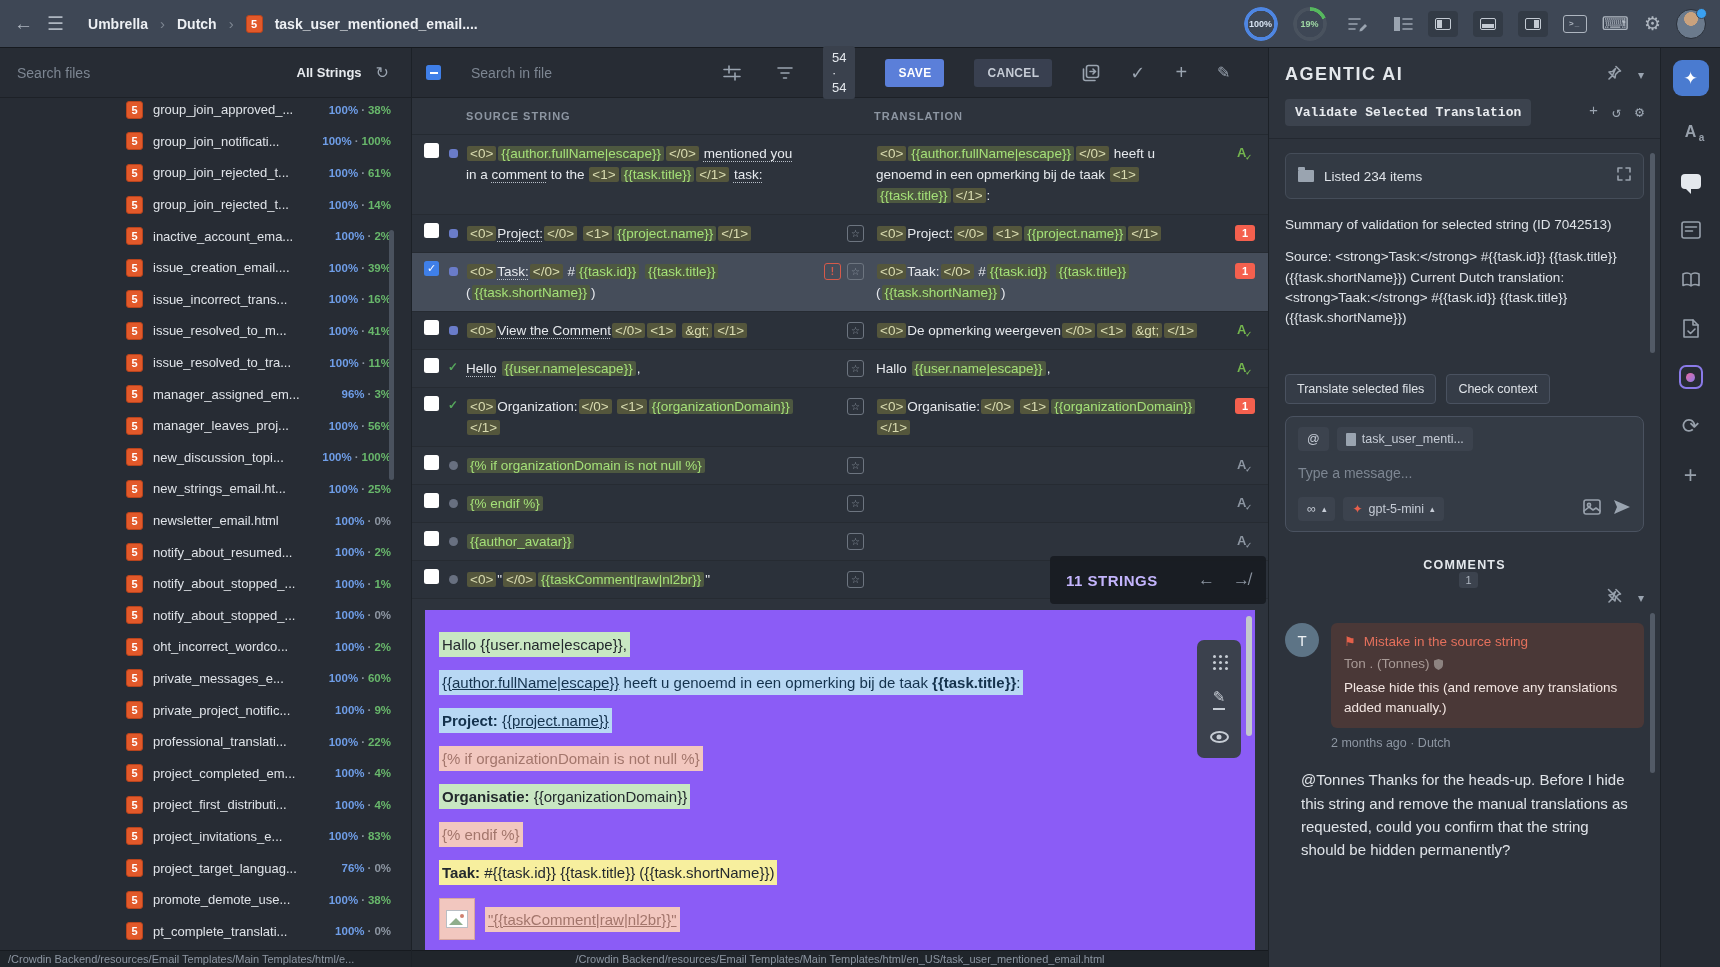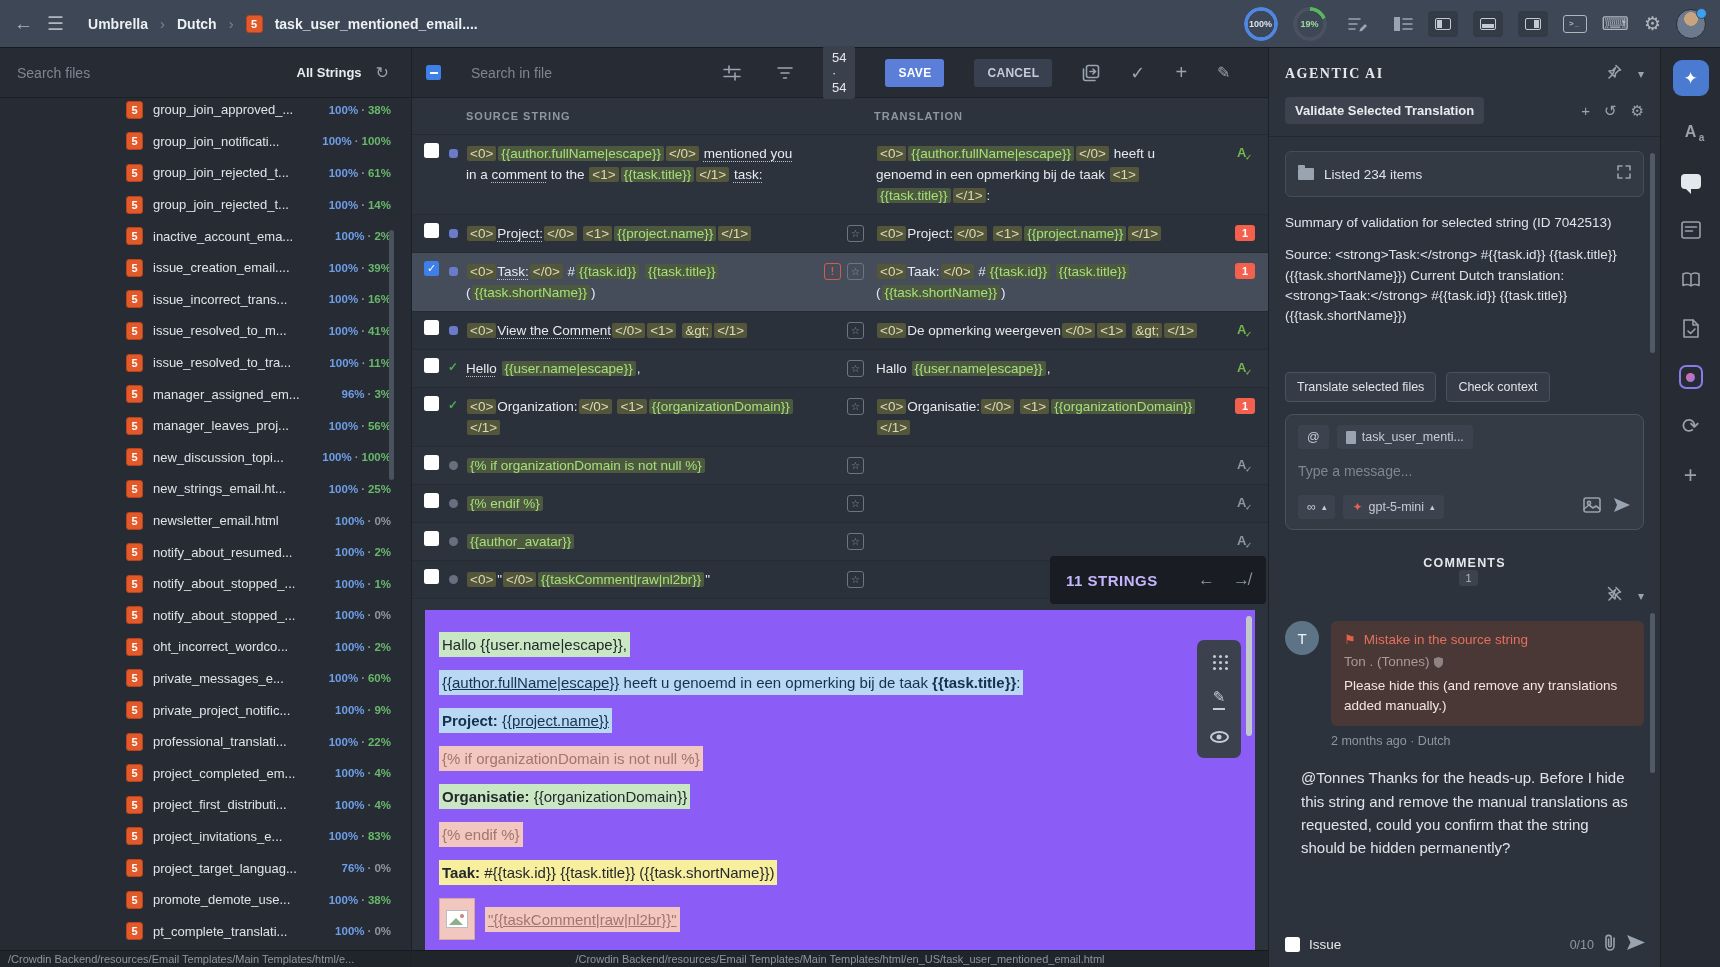--- a/index.html
+++ b/index.html
@@ -124,23 +124,23 @@
   .pvt.pencil { color:#c6ccd4; font-size:15px; }
   .pvt.pencil u { border-bottom:2px solid #c6ccd4; padding-bottom:2px; text-decoration:none; }
   .eye { width:19px; height:12px; border:2px solid #c6ccd4; border-radius:50%; position:relative; }
   .eye::after { content:''; position:absolute; left:50%; top:50%; transform:translate(-50%,-50%); width:5px; height:5px; border-radius:50%; background:#c6ccd4; }
   .pv-thumb { position:absolute; right:3px; top:6px; width:6px; height:120px; background:#c3c8cd; border-radius:3px; }
   .ed-path { text-align:center; }
 
   
   .agentic { position:absolute; left:1268px; top:48px; width:392px; bottom:0; background:#2d333c; border-left:1px solid #1c2127; }
   .ag-head { display:flex; align-items:center; padding:16px 16px 10px; }
-  .ag-title { font-size:14px; font-weight:bold; letter-spacing:1.5px; color:#e4e8ec;font-family:Liberation Serif, serif; }
+  .ag-title { font-size:18px; font-weight:bold; letter-spacing:1.5px; color:#e4e8ec; }
   .ag-hic { margin-left:auto; display:flex; gap:16px; align-items:center; color:#9aa4b0; }
-  .ag-tabs { display:flex; align-items:center; padding:4px 16px 12px; border-bottom:1px solid #232830; }
+  .ag-tabs { display:flex; align-items:center; padding:4px 16px 12px; border-bottom:1px solid #232830;font-family:Liberation Mono, monospace; }
   .ag-tab { background:#3c434e; border-radius:4px; padding:6px 10px; font-size:13px; font-weight:bold; color:#e8ebef; cursor:pointer; }
   .ag-tabic { margin-left:auto; display:flex; gap:14px; color:#9aa4b0; font-size:15px; }
   .ag-tabic span { cursor:pointer; }
   .ag-card { margin:14px 16px 6px; background:#333a44; border:1px solid #454d59; border-radius:6px; padding:13px 12px;
              display:flex; align-items:center; gap:10px; }
   .folder { width:16px; height:12px; background:#9aa4b0; border-radius:1px; position:relative; flex:none; }
   .folder::before { content:''; position:absolute; top:-3px; left:0; width:7px; height:3px; background:#9aa4b0; border-radius:1px 1px 0 0; }
   .ag-card b { font-size:13.5px; color:#dfe3e8; font-weight:normal; }
   .ag-card .expand { margin-left:auto; }
   .ag-text { margin:16px 16px 0; font-size:13.5px; line-height:1.5; color:#dfe3e8; }
@@ -705,35 +705,20 @@
             <svg class="sic" width="11" height="12" style="vertical-align:-2px">
                 <path d="M5.5 1 10 2.5v4c0 2.8-2 4.5-4.5 5.5C3 11 1 9.3 1 6.5v-4z" fill="#8d8380" stroke="none"></path>
               </svg>
           </div>
           <div class="cm-text">Please hide this (and remove any translations added manually.)</div>
         </div>
       </div>
       <div class="cm-meta">2 months ago · Dutch</div>
       <p class="cm-reply">@Tonnes Thanks for the heads-up. Before I hide this string and remove the manual translations as requested, could you confirm that the string should be hidden permanently?</p>
     </div>
-    <div class="cm-foot">
-      <span class="cb"></span>
-      <label>Issue</label>
-      <span class="lim">0/10</span>
-      <span>
-        <svg class="sic" width="14" height="17">
-            <path d="M11 4v8a4 4 0 0 1-8 0V4a2.6 2.6 0 0 1 5.2 0v7.5a1.3 1.3 0 0 1-2.6 0V5"></path>
-          </svg>
-      </span>
-      <span>
-        <svg width="20" height="17">
-            <path d="M1 16 L19 8.5 L1 1 L4.5 8.5 Z" fill="#9aa4b0"></path>
-          </svg>
-      </span>
-    </div>
     <div class="ag-thumb1"></div>
     <div class="ag-thumb2"></div>
   </aside>
 
   <nav class="rail">
     <span class="rl ai">✦</span>
     <span class="rl">
         <span class="mtA">A<small>a</small></span>
       </span>
     <span class="rl">

